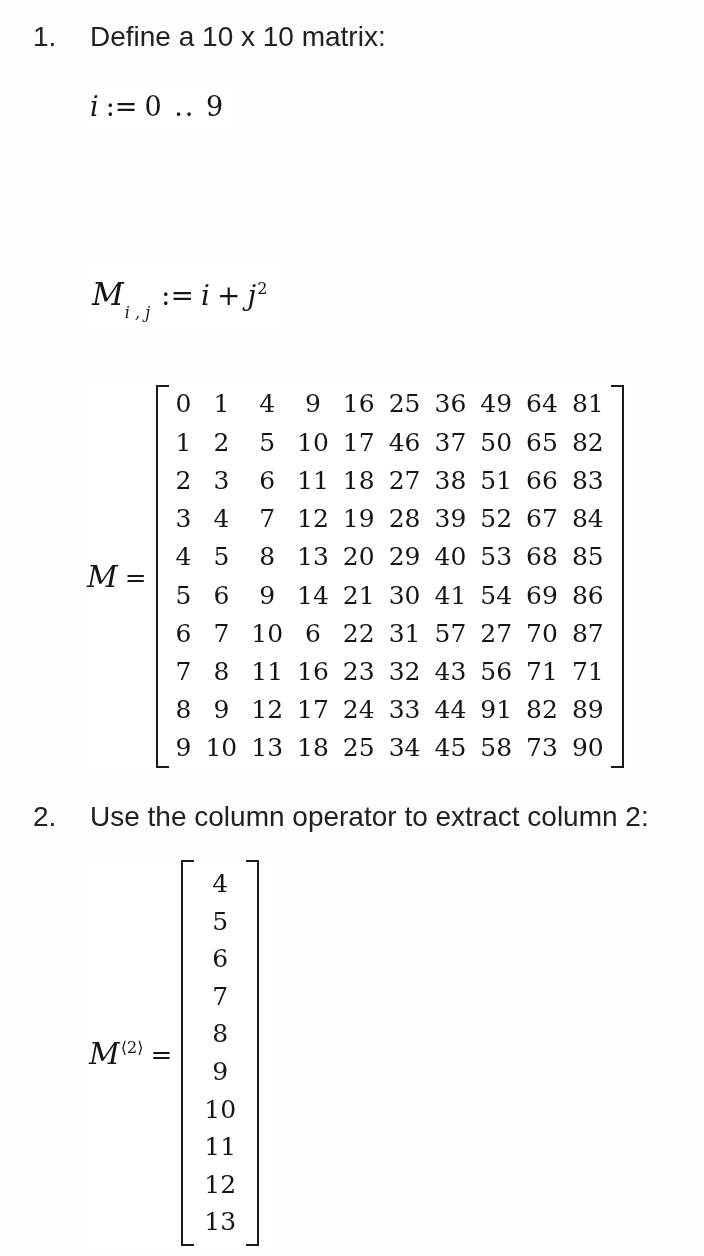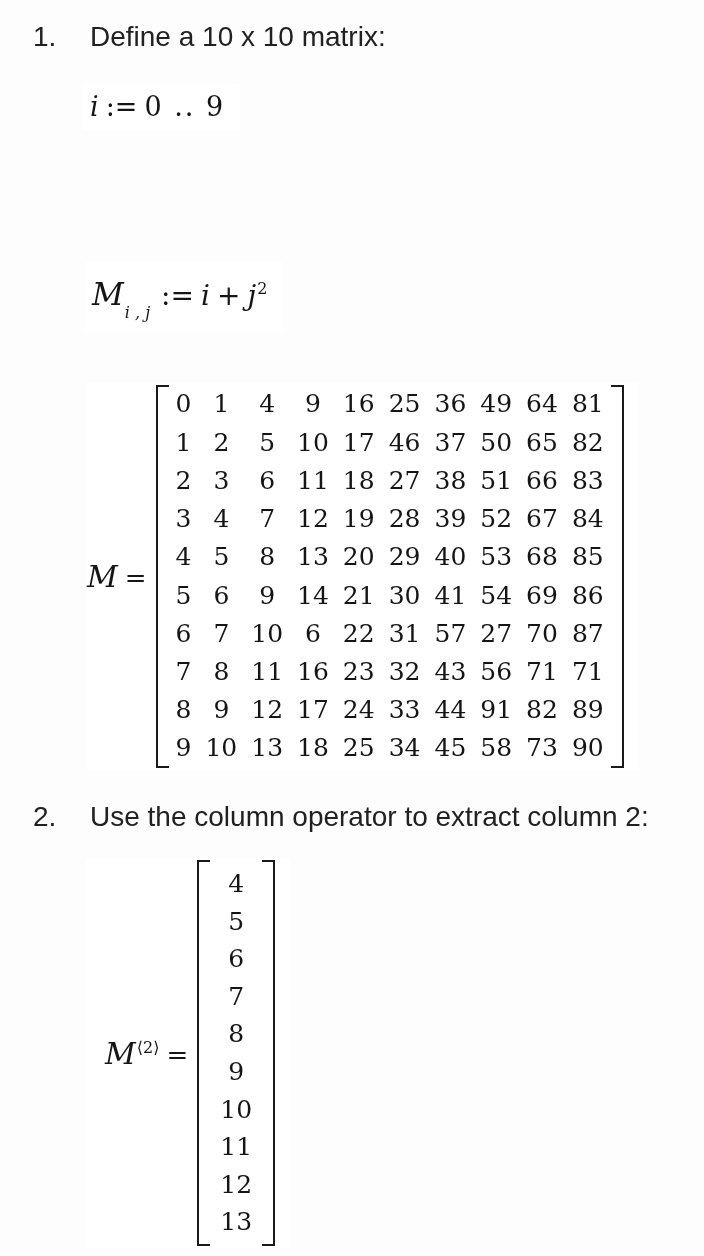--- a/index.html
+++ b/index.html
@@ -250,21 +250,21 @@
     </table>
     <div class="bracket right"></div>
   </div>
 
   <div class="heading" style="top: 800px;">
     <span class="num">2.</span>
     <span>Use the column operator to extract column 2:</span>
   </div>
 
   <div class="eq-display" style="left: 85px; top: 858px; height: 390px; padding-right: 16px;">
-    <div class="eq-label" style="margin-left: 20px;">
+    <div class="eq-label" style="margin-left: 4px;">
       <span class="bigvar">M</span><span class="msup">⟨2⟩</span><span class="eqsign">=</span>
     </div>
     <div class="bracket left"></div>
     <div class="vec-col">
         <div class="vec-cell">4</div>
         <div class="vec-cell">5</div>
         <div class="vec-cell">6</div>
         <div class="vec-cell">7</div>
         <div class="vec-cell">8</div>
         <div class="vec-cell">9</div>

